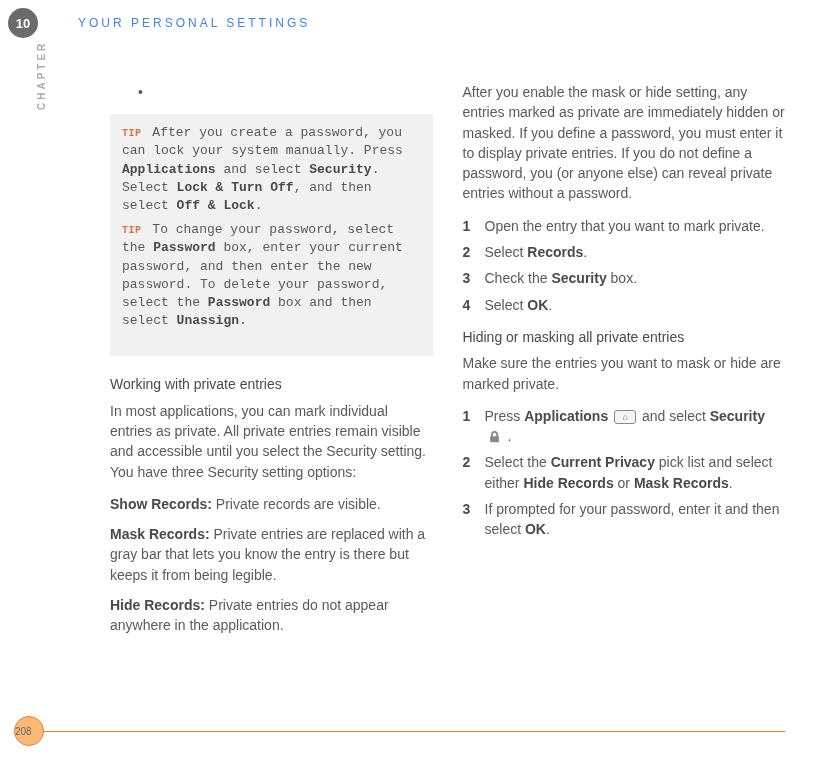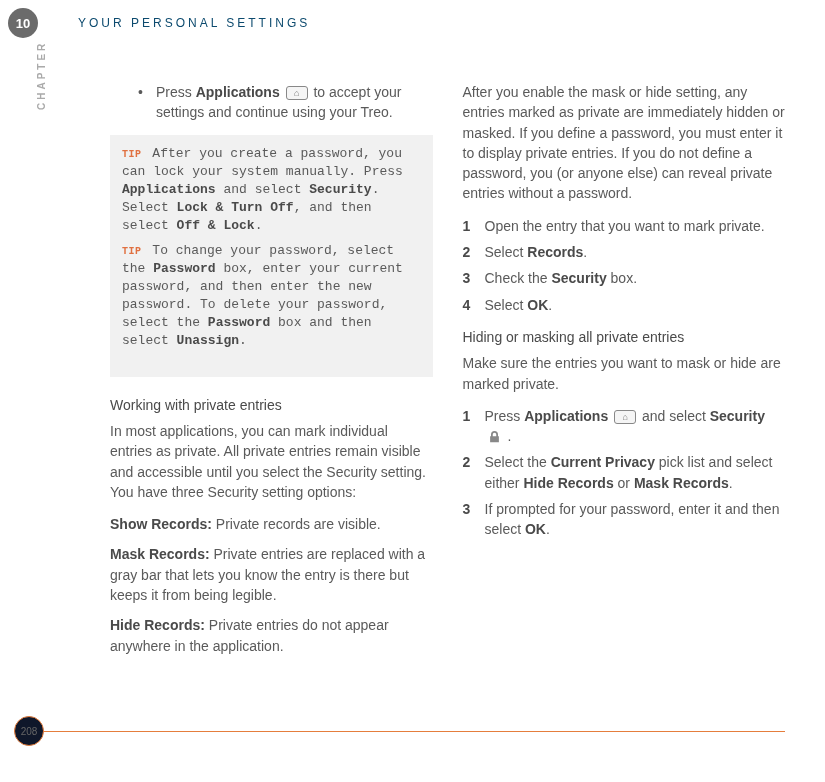--- a/index.html
+++ b/index.html
@@ -26,21 +26,21 @@
       font-size: 13px;
       font-weight: bold;
       text-align: right;
     }
     .header-title {
       position: absolute;
       top: 16px;
       left: 78px;
       font-size: 12px;
       letter-spacing: 3px;
-      color: #0c4a6e;
+      color: #3b82f6;
     }
     .chapter-label {
       position: absolute;
       top: 110px;
       left: 36px;
       transform: rotate(-90deg);
       transform-origin: left top;
       font-size: 10px;
       letter-spacing: 3px;
       color: #aaa;
@@ -135,46 +135,42 @@
       background: #e57d3c;
     }
     .page-badge {
       position: absolute;
       bottom: 36px;
       left: 14px;
       width: 30px;
       height: 30px;
       border-radius: 50%;
       border: 1px solid #e57d3c;
-      background: #0f172a;
+      background: #fdba74;
       display: flex;
       align-items: center;
-      justify-content: center;
+      justify-content: flex-start;
       font-size: 10px;
       color: #666;
     }
   </style>
 </head>
 <body>
 
 <div class="chapter-badge">
   <span>10</span>
 </div>
 <div class="header-title">YOUR PERSONAL SETTINGS</div>
 <div class="chapter-label">CHAPTER</div>
 
 <div class="content">
   <div class="col">
 
     <div class="bullet-row">
       <div class="bullet-dot">•</div>
-      <div>
-        <span>Press </span><b>Applications</b>
-        <span class="icon-box"></span><span> to accept your settings and continue using your Treo.</span>
-      </div>
     </div>
 
     <div class="tipbox">
       <p>
         <span class="tip-label">TIP</span>
         <span>After you create a password, you can lock your system manually. Press </span><b>Applications</b><span> and select </span><b>Security</b><span>. Select </span><b>Lock &amp; Turn Off</b><span>, and then select </span><b>Off &amp; Lock</b><span>.</span>
       </p>
       <p>
         <span class="tip-label">TIP</span>
         <span>To change your password, select the </span><b>Password</b><span> box, enter your current password, and then enter the new password. To delete your password, select the </span><b>Password</b><span> box and then select </span><b>Unassign</b><span>.</span>

